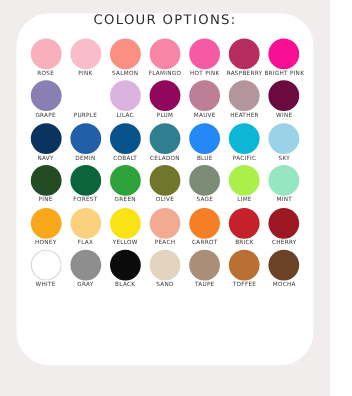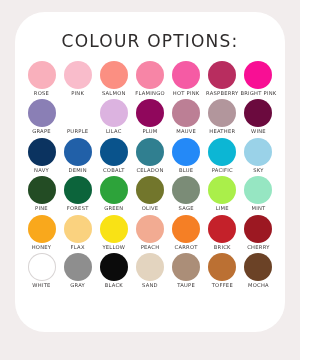--- a/index.html
+++ b/index.html
@@ -30,25 +30,24 @@
     background: #ffffff;
     border-radius: 30px;
     box-sizing: border-box;
     padding: 0;
     overflow: hidden;
   }
 
   #title {
     text-align: center;
     font-family: "DejaVu Sans", sans-serif;
-    font-size: 17px;
+    font-size: 12px;
     letter-spacing: 1.2px;
     color: #2e2b2b;
     font-weight: 400;
-    margin-top: 21px;
     margin-bottom: 0;
     line-height: 1;
     white-space: nowrap;
   }
 
   #grid {
     margin-top: 11px;
     padding: 0 9px;
   }
 

